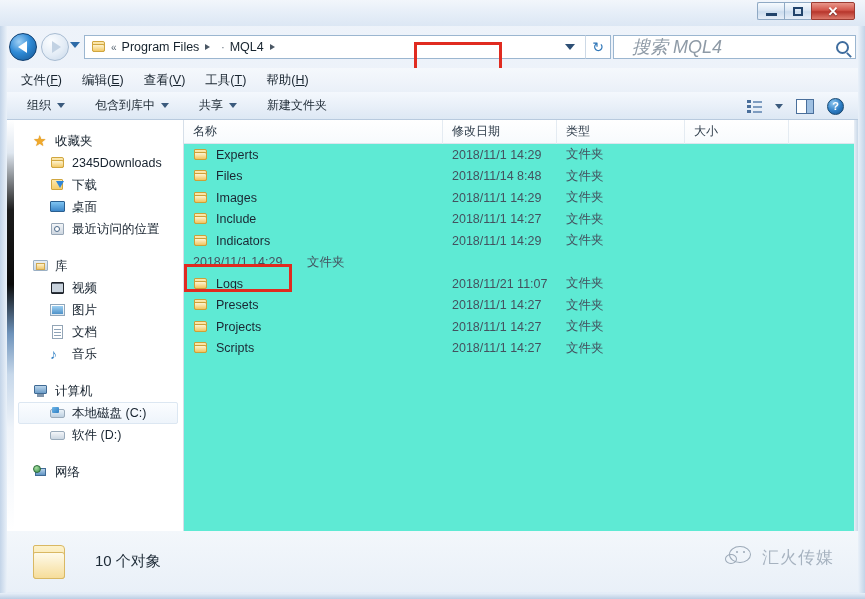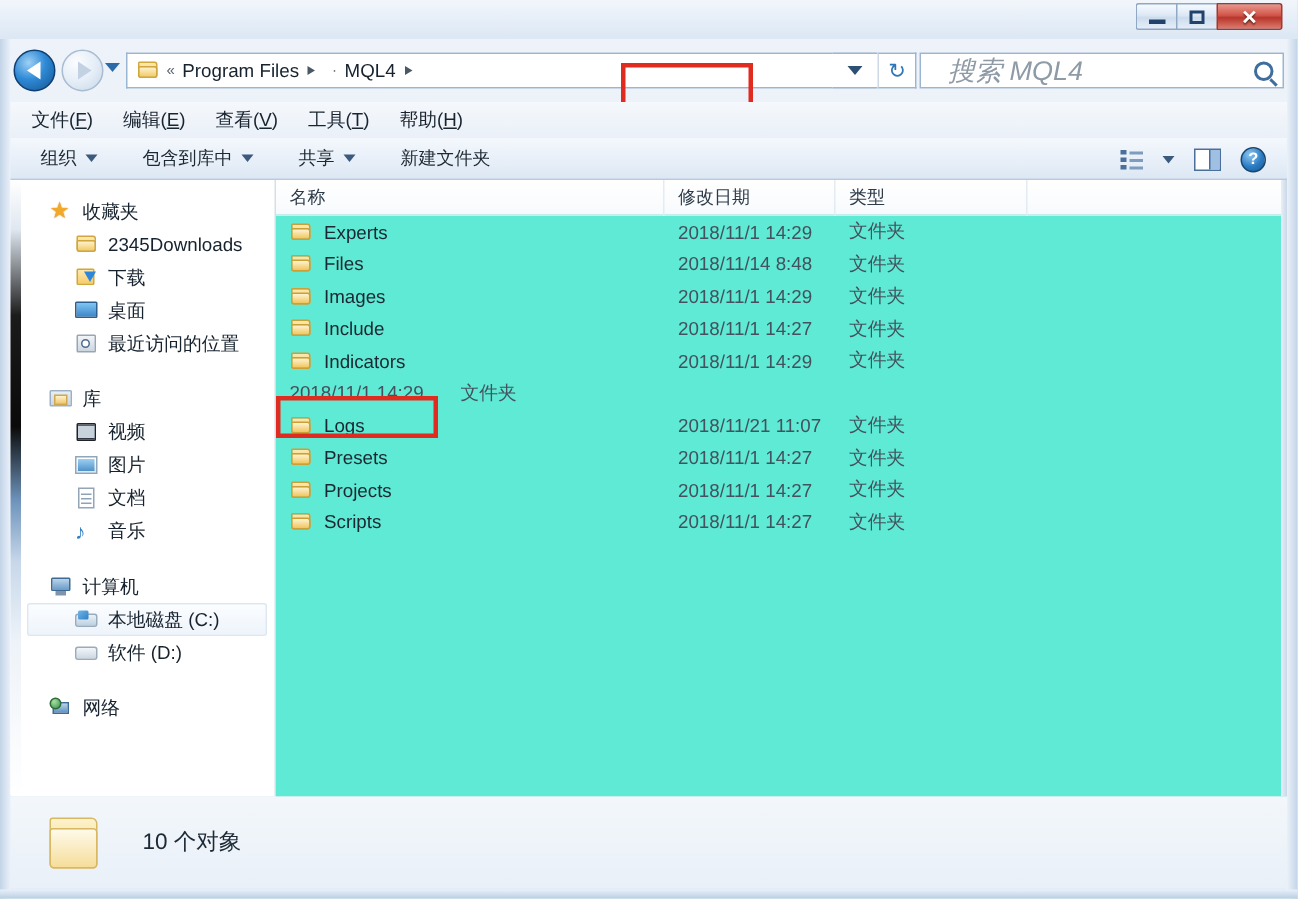--- a/index.html
+++ b/index.html
@@ -584,20 +584,21 @@
       </div>
 
     </div>
 
     <div id="file-pane">
 
       <div id="column-header">
         <div class="col-h col-name">名称</div>
         <div class="col-h col-date">修改日期</div>
         <div class="col-h col-type">类型</div>
+        <div class="col-h col-size">大小</div>
       </div>
 
       <div id="file-rows">
           <div class="file-row">
             <div class="cell-name">
               <span class="row-folder-icon">
                 <span class="f-back"></span>
                 <span class="f-front"></span>
               </span>
               <span>Experts</span>
@@ -715,15 +716,24 @@
     <div class="red-box" id="experts-highlight" style="border-color: rgb(224, 43, 32);"></div>
   </div>
 
   <div id="status-bar">
     <div id="status-folder-icon">
       <span class="sb"></span>
         <span class="sf"></span>
     </div>
     <div id="status-text">10 个对象</div>
 
+    <div id="watermark">
+      <div id="watermark-logo">
+        <span class="bub-big"></span>
+          <span class="bub-small"></span>
+        <span class="eye1"></span>
+          <span class="eye2"></span>
+      </div>
+      <div id="watermark-text">汇火传媒</div>
+    </div>
   </div>
 
 </div>
 
 </body></html>

